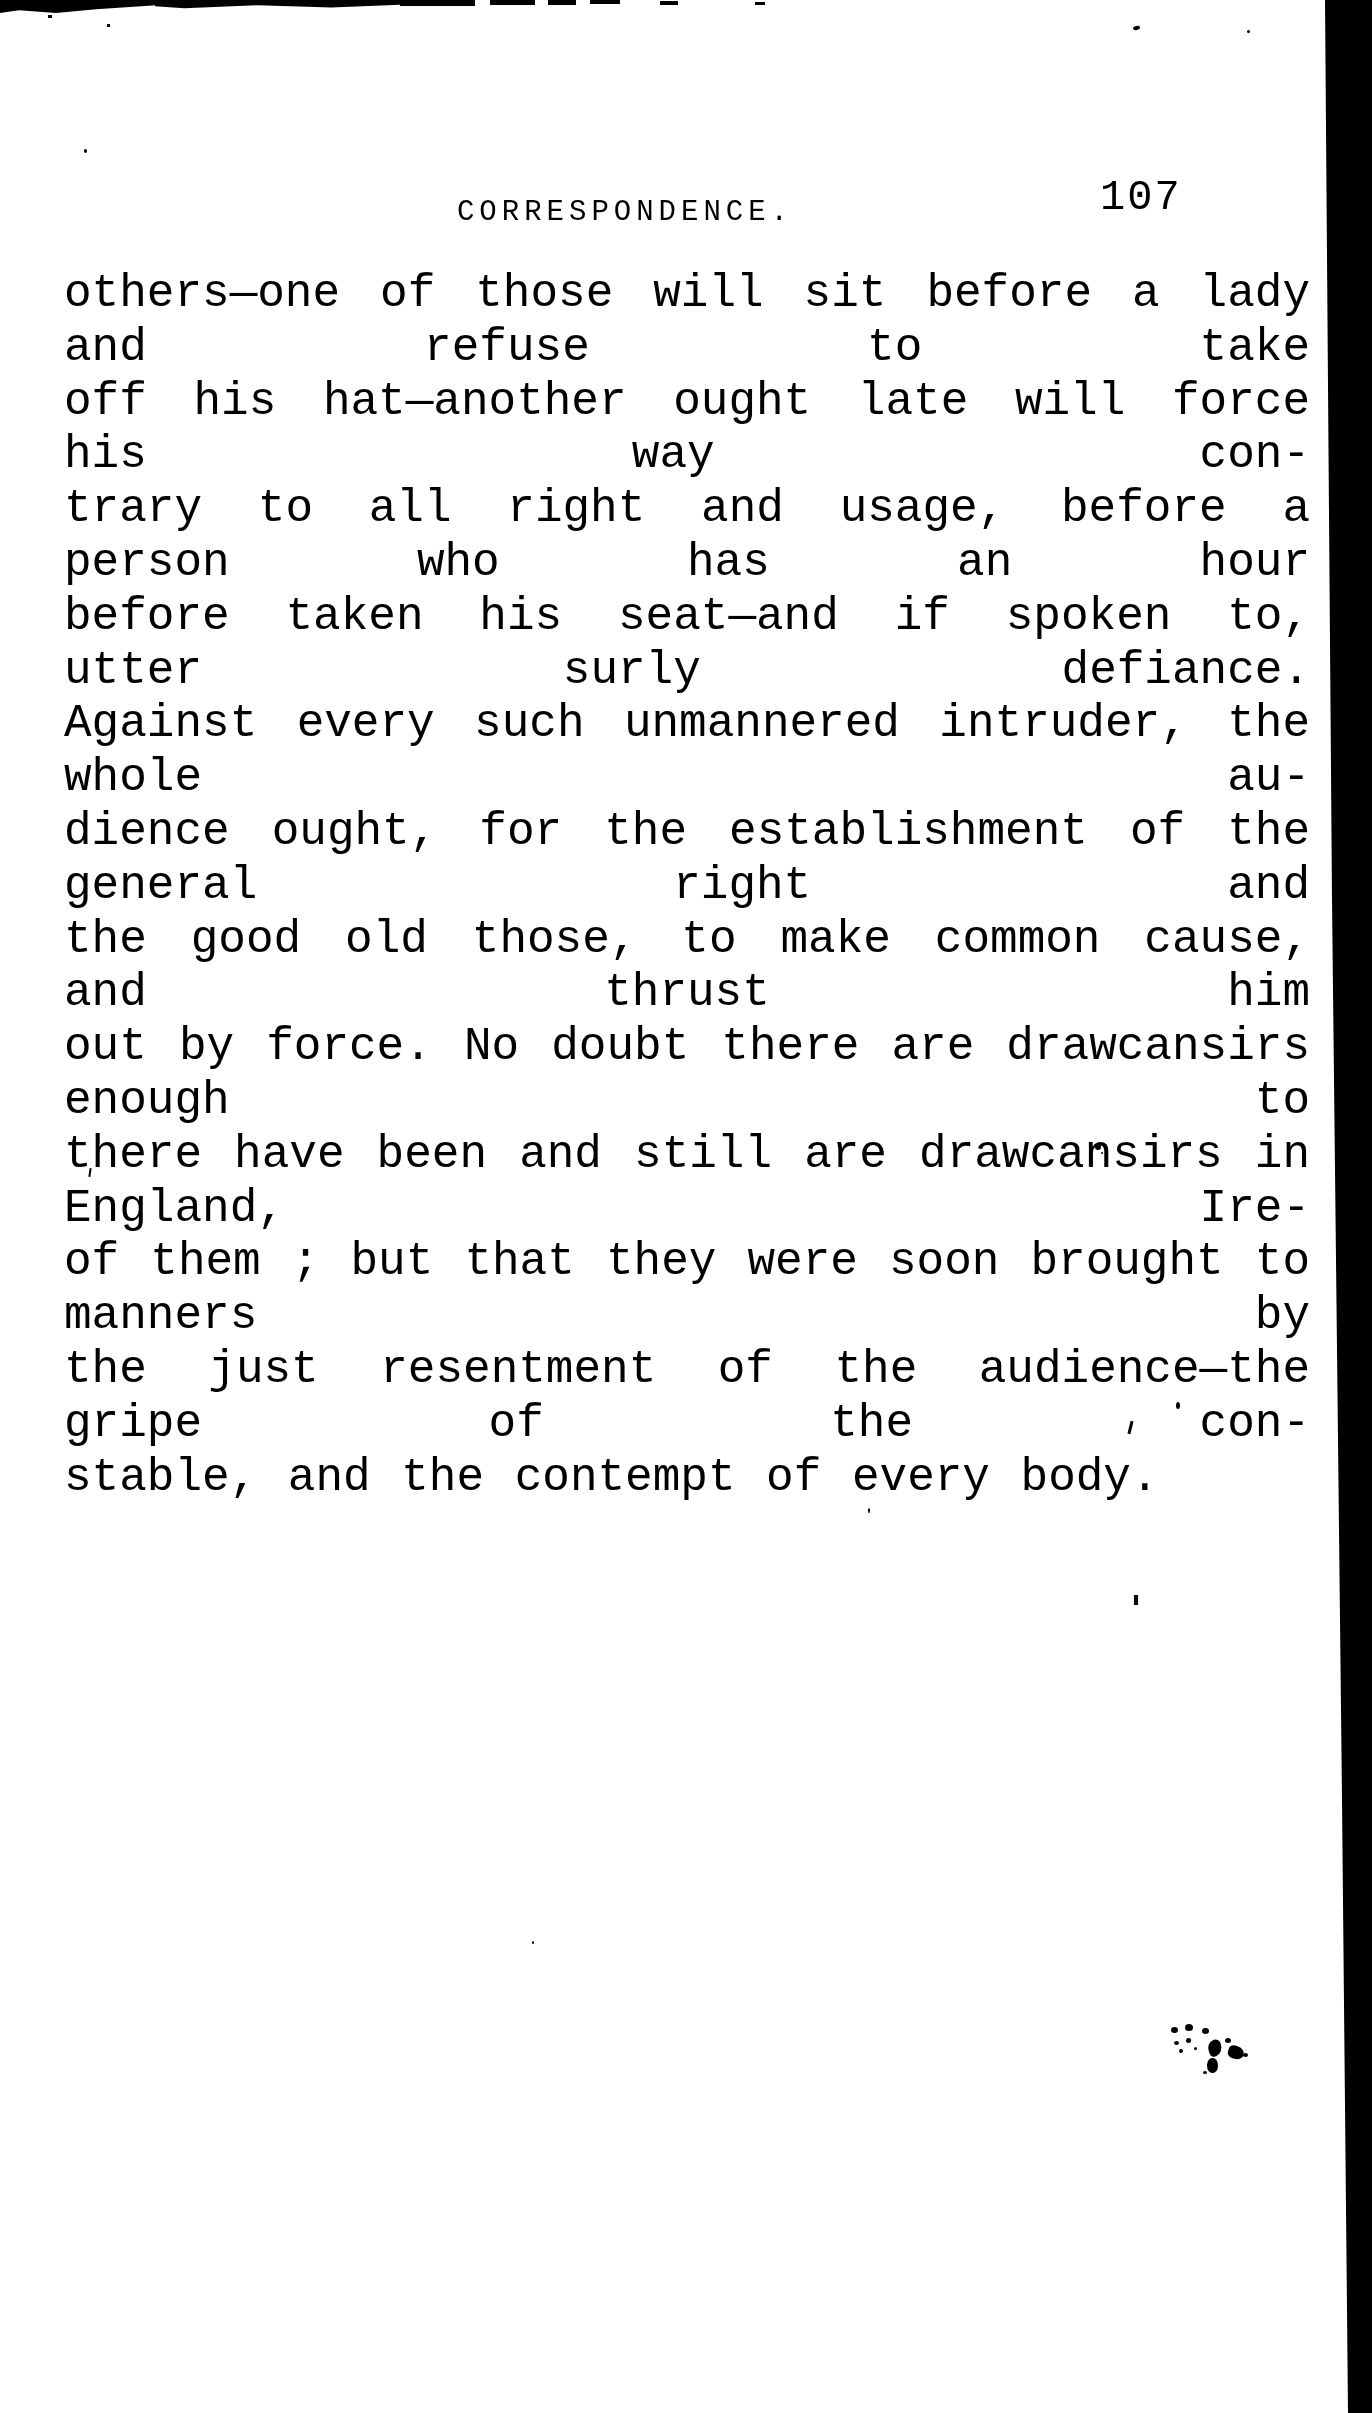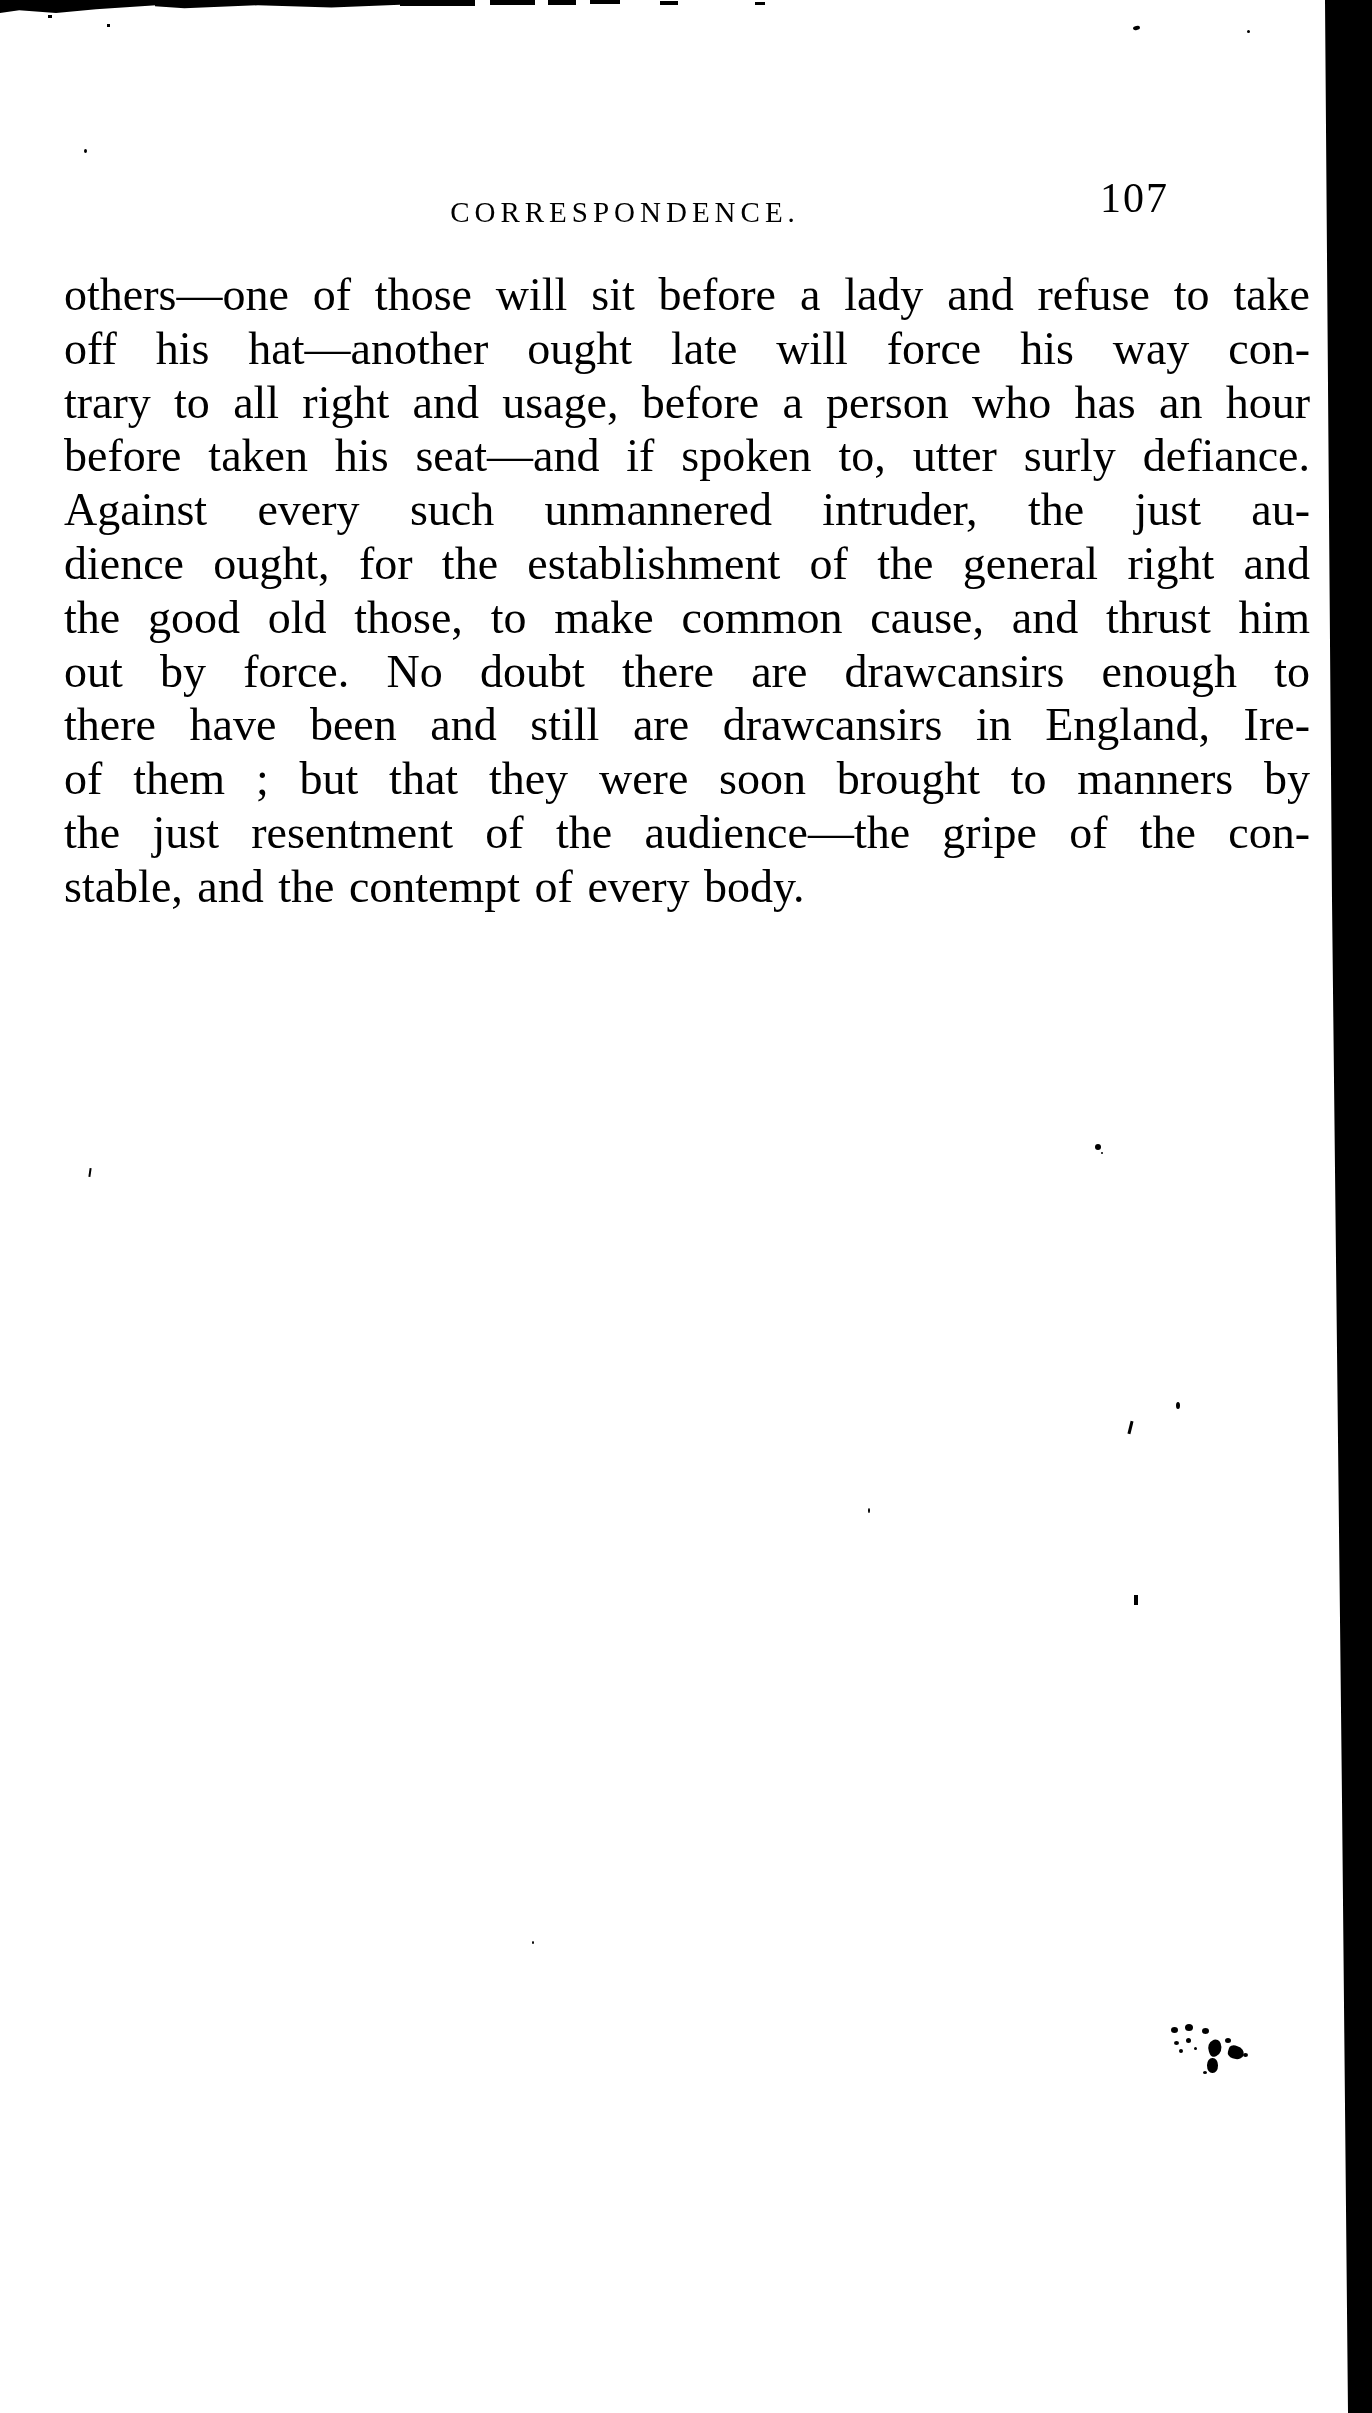--- a/index.html
+++ b/index.html
@@ -6,21 +6,21 @@
     margin: 0;
     padding: 0;
     background: #ffffff;
   }
   .scan-page {
     position: relative;
     width: 1372px;
     height: 2413px;
     background: #ffffff;
     overflow: hidden;
-    font-family: Liberation Serif, serif;
+    font-family: Liberation Mono, monospace;
     color: #000000;
   }
 
   
   .running-head {
     position: absolute;
     top: 196px;
     left: 0;
     width: 1250px;
     text-align: center;
@@ -112,21 +112,21 @@
 <div class="scan-page">
 
   <div class="running-head">CORRESPONDENCE.</div>
   <div class="page-number">107</div>
 
   <div class="text-block">
     <div class="text-line">others—one of those will sit before a lady and refuse to take</div>
     <div class="text-line">off his hat—another ought late will force his way con-</div>
     <div class="text-line">trary to all right and usage, before a person who has an hour</div>
     <div class="text-line">before taken his seat—and if spoken to, utter surly defiance.</div>
-    <div class="text-line">Against every such unmannered intruder, the just au-</div>
+    <div class="text-line">Against every such unmannered intruder, the whole au-</div>
     <div class="text-line">dience ought, for the establishment of the general right and</div>
     <div class="text-line">the good old those, to make common cause, and thrust him</div>
     <div class="text-line">out by force.  No doubt there are drawcansirs enough to</div>
     <div class="text-line">there have been and still are drawcansirs in England, Ire-</div>
     <div class="text-line">of them ; but that they were soon brought to manners by</div>
     <div class="text-line">the just resentment of the audience—the gripe of the con-</div>
     <div class="text-line last">stable, and the contempt of every body.</div>
   </div>
 
   <div class="art top-strip-a"></div>

